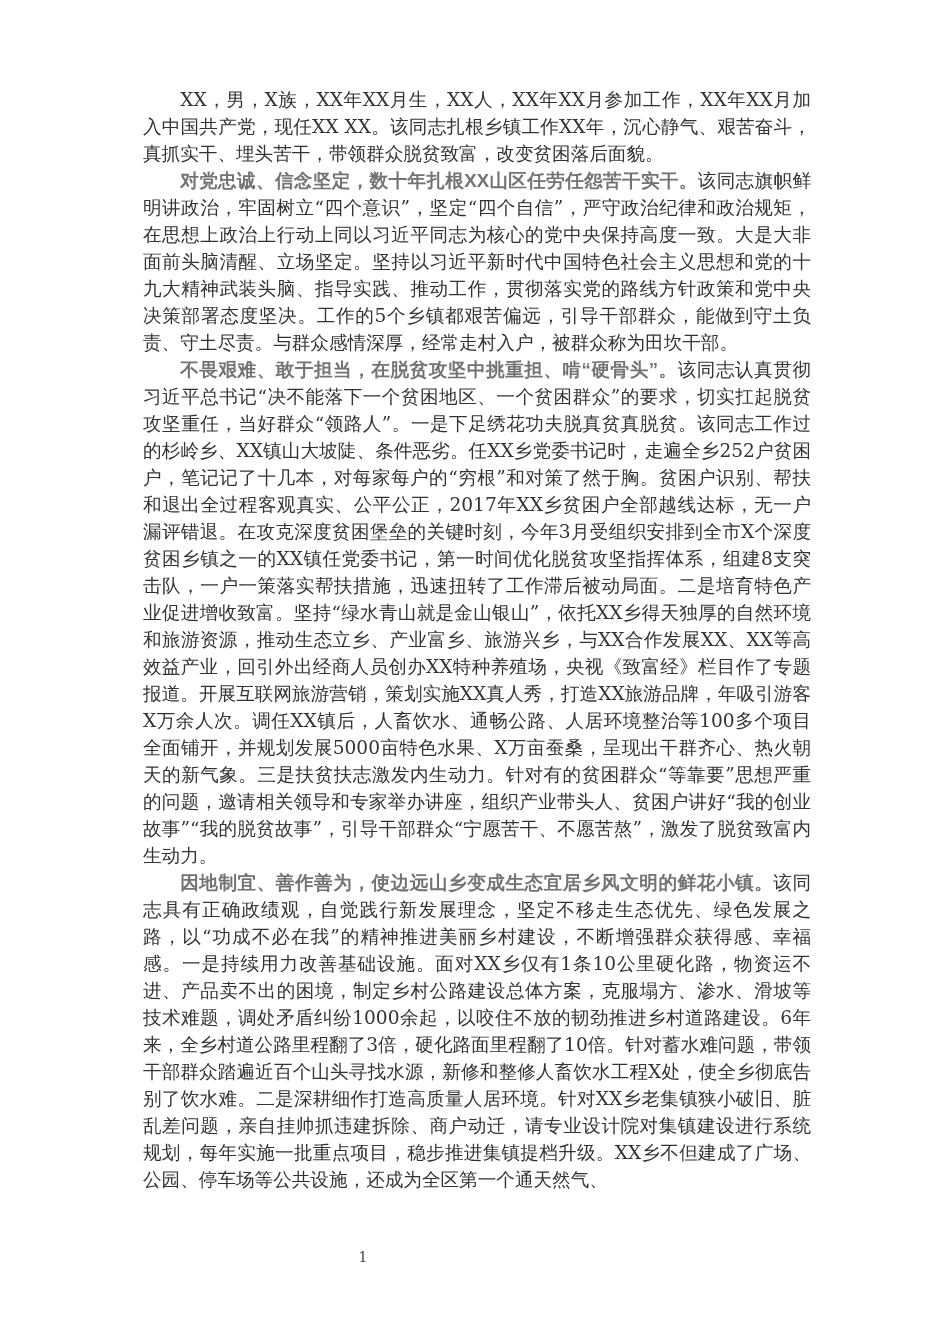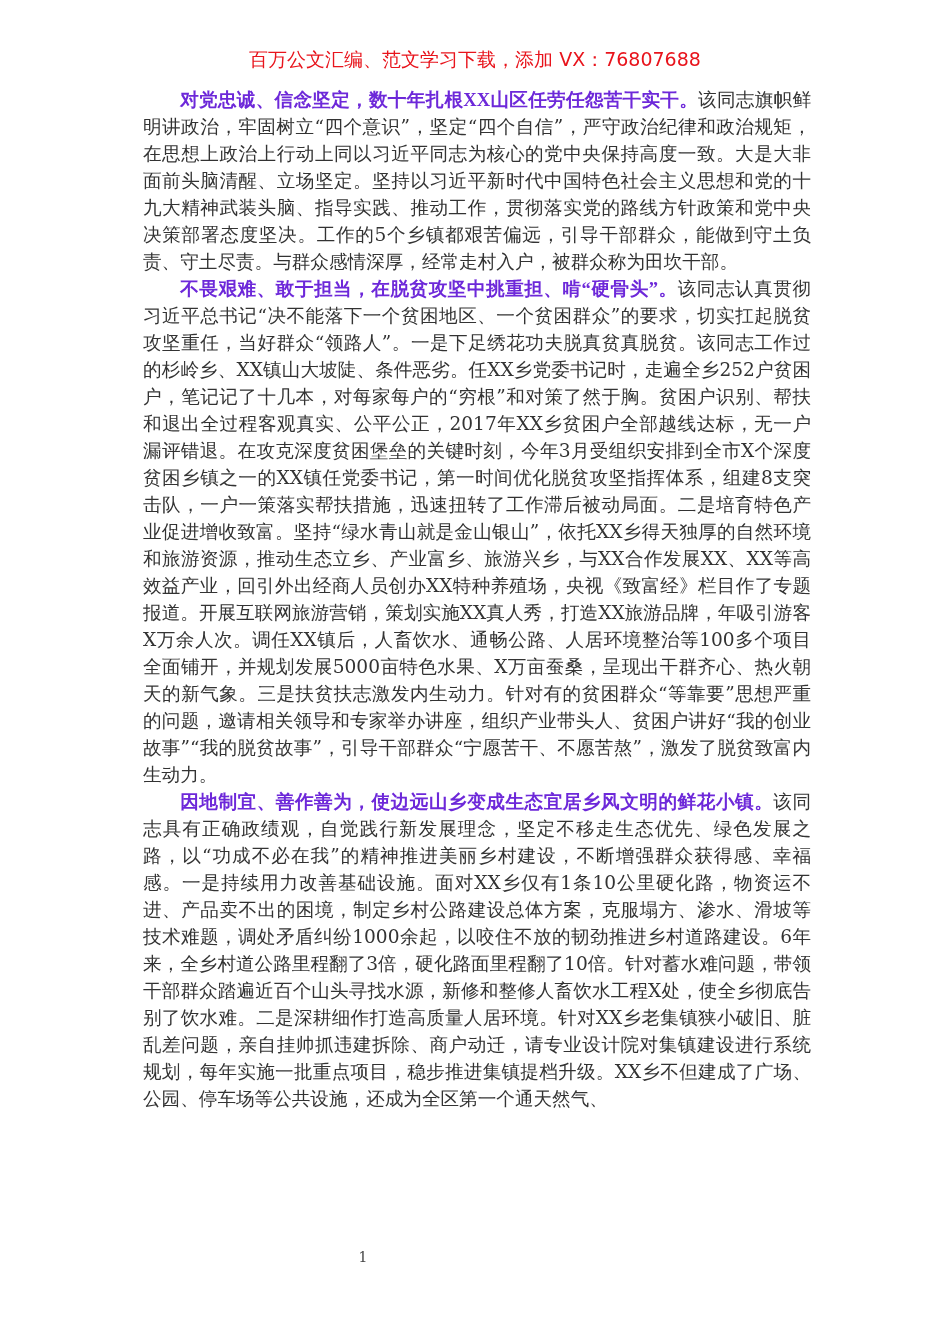--- a/index.html
+++ b/index.html
@@ -10,33 +10,35 @@
     font-family: "DejaVu Sans", "Liberation Sans", sans-serif;
     font-size: 19px; line-height: 30px; color: #e8141c; letter-spacing: 0px;
   }
   .body {
     position: absolute; left: 143px; top: 86px; width: 668px;
     font-family: "DejaVu Serif", "Liberation Serif", serif;
     font-size: 18.6px; line-height: 27px; color: #333;
     text-align: justify; text-justify: inter-character;
   }
   .body p { margin: 0; text-indent: 2em; }
-  .body .lead { font-family: Liberation Serif, serif; font-weight: bold; color: #6d28d9; }
+  .body .lead { font-family: Liberation Sans, sans-serif; font-weight: bold; color: #737373; }
   .page-number {
     position: absolute; left: 353px; top: 1249px; width: 20px; text-align: center;
     font-family: "DejaVu Serif", "Liberation Serif", serif; font-size: 14px; color: #444;
   }
 </style>
 </head>
 <body>
 
 <div class="page">
-  <div class="banner">百万公文汇编、范文学习下载，添加 VX：76807688</div>
 
   <div class="body">
+    <p>
+      <span class="lead"></span><span>XX，男，X族，XX年XX月生，XX人，XX年XX月参加工作，XX年XX月加入中国共产党，现任XX XX。该同志扎根乡镇工作XX年，沉心静气、艰苦奋斗，真抓实干、埋头苦干，带领群众脱贫致富，改变贫困落后面貌。</span>
+    </p>
     <p>
       <span class="lead">对党忠诚、信念坚定，数十年扎根XX山区任劳任怨苦干实干。</span><span>该同志旗帜鲜明讲政治，牢固树立“四个意识”，坚定“四个自信”，严守政治纪律和政治规矩，在思想上政治上行动上同以习近平同志为核心的党中央保持高度一致。大是大非面前头脑清醒、立场坚定。坚持以习近平新时代中国特色社会主义思想和党的十九大精神武装头脑、指导实践、推动工作，贯彻落实党的路线方针政策和党中央决策部署态度坚决。工作的5个乡镇都艰苦偏远，引导干部群众，能做到守土负责、守土尽责。与群众感情深厚，经常走村入户，被群众称为田坎干部。</span>
     </p>
     <p>
       <span class="lead">不畏艰难、敢于担当，在脱贫攻坚中挑重担、啃“硬骨头”。</span><span>该同志认真贯彻习近平总书记“决不能落下一个贫困地区、一个贫困群众”的要求，切实扛起脱贫攻坚重任，当好群众“领路人”。一是下足绣花功夫脱真贫真脱贫。该同志工作过的杉岭乡、XX镇山大坡陡、条件恶劣。任XX乡党委书记时，走遍全乡252户贫困户，笔记记了十几本，对每家每户的“穷根”和对策了然于胸。贫困户识别、帮扶和退出全过程客观真实、公平公正，2017年XX乡贫困户全部越线达标，无一户漏评错退。在攻克深度贫困堡垒的关键时刻，今年3月受组织安排到全市X个深度贫困乡镇之一的XX镇任党委书记，第一时间优化脱贫攻坚指挥体系，组建8支突击队，一户一策落实帮扶措施，迅速扭转了工作滞后被动局面。二是培育特色产业促进增收致富。坚持“绿水青山就是金山银山”，依托XX乡得天独厚的自然环境和旅游资源，推动生态立乡、产业富乡、旅游兴乡，与XX合作发展XX、XX等高效益产业，回引外出经商人员创办XX特种养殖场，央视《致富经》栏目作了专题报道。开展互联网旅游营销，策划实施XX真人秀，打造XX旅游品牌，年吸引游客X万余人次。调任XX镇后，人畜饮水、通畅公路、人居环境整治等100多个项目全面铺开，并规划发展5000亩特色水果、X万亩蚕桑，呈现出干群齐心、热火朝天的新气象。三是扶贫扶志激发内生动力。针对有的贫困群众“等靠要”思想严重的问题，邀请相关领导和专家举办讲座，组织产业带头人、贫困户讲好“我的创业故事”“我的脱贫故事”，引导干部群众“宁愿苦干、不愿苦熬”，激发了脱贫致富内生动力。</span>
     </p>
     <p>
       <span class="lead">因地制宜、善作善为，使边远山乡变成生态宜居乡风文明的鲜花小镇。</span><span>该同志具有正确政绩观，自觉践行新发展理念，坚定不移走生态优先、绿色发展之路，以“功成不必在我”的精神推进美丽乡村建设，不断增强群众获得感、幸福感。一是持续用力改善基础设施。面对XX乡仅有1条10公里硬化路，物资运不进、产品卖不出的困境，制定乡村公路建设总体方案，克服塌方、渗水、滑坡等技术难题，调处矛盾纠纷1000余起，以咬住不放的韧劲推进乡村道路建设。6年来，全乡村道公路里程翻了3倍，硬化路面里程翻了10倍。针对蓄水难问题，带领干部群众踏遍近百个山头寻找水源，新修和整修人畜饮水工程X处，使全乡彻底告别了饮水难。二是深耕细作打造高质量人居环境。针对XX乡老集镇狭小破旧、脏乱差问题，亲自挂帅抓违建拆除、商户动迁，请专业设计院对集镇建设进行系统规划，每年实施一批重点项目，稳步推进集镇提档升级。XX乡不但建成了广场、公园、停车场等公共设施，还成为全区第一个通天然气、</span>
     </p>
   </div>

